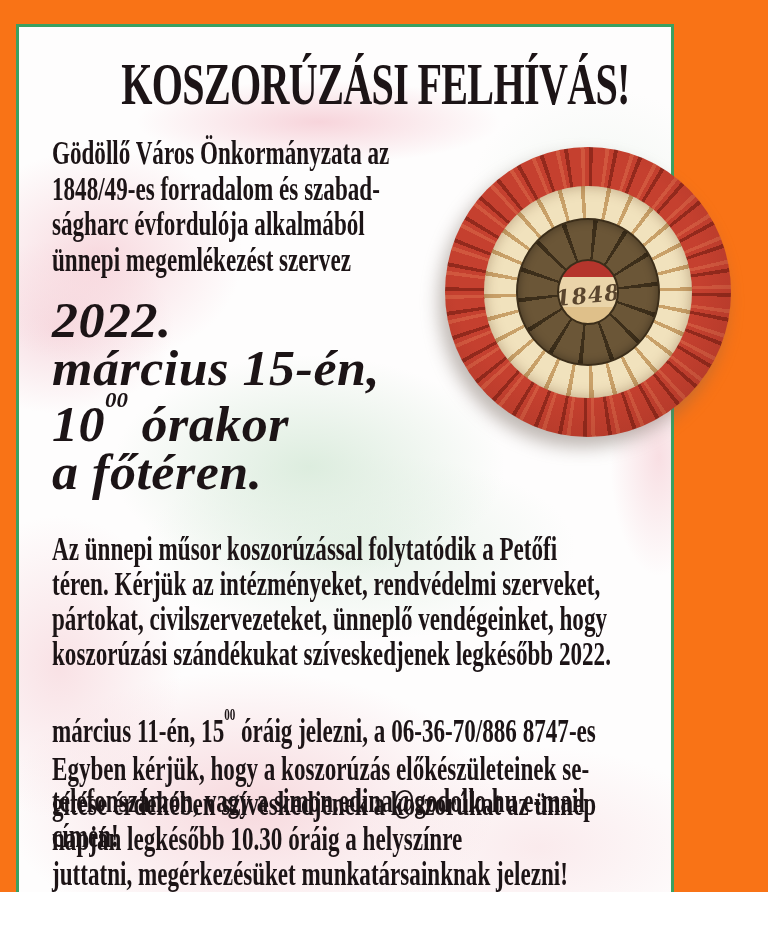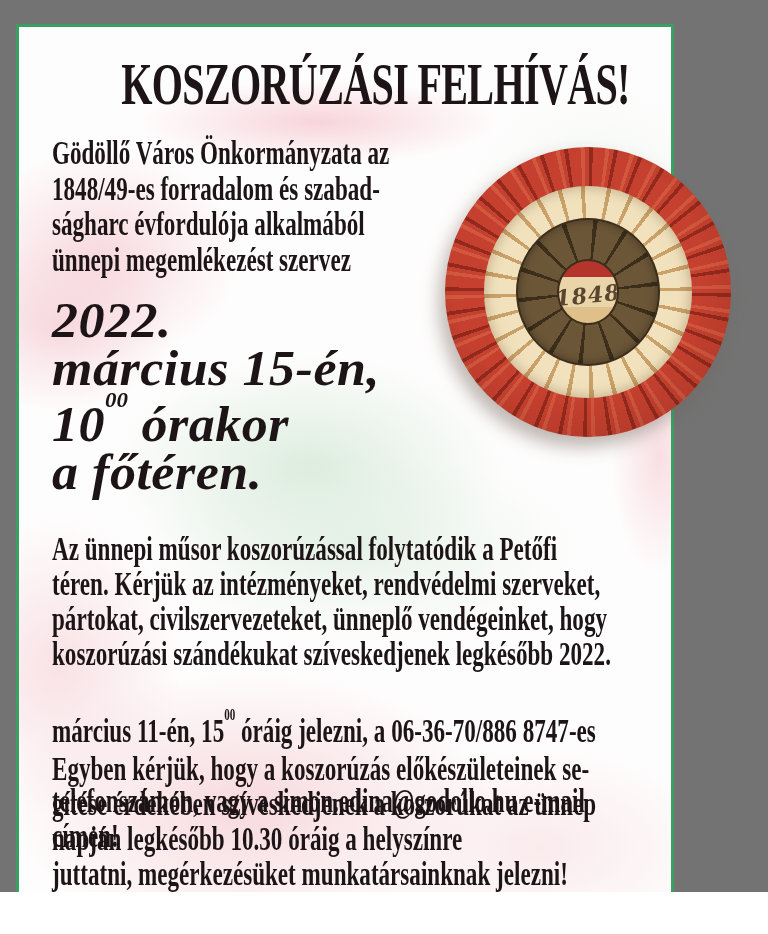--- a/index.html
+++ b/index.html
@@ -1,18 +1,18 @@
 <!DOCTYPE html>
 <html style="--ink: #1c1416; --frame-green: #3aa061; --blush-pink: #f6d7db; --wash-green: #dfeee1; --cockade-red: #c5402f; --cockade-red-light: #d1573e; --cockade-red-dark: #93291c; --cockade-cream: #f1e2bd; --cockade-tan: #c9a169; --cockade-dark: #6b5637; --cockade-dark-edge: #3c2e1a; --cockade-center-red: #b5352c; --cockade-center-cream: #ead4a9; --cockade-center-gold: #dfc08a; --cockade-label-ink: #46321d;"><head>
 <meta charset="utf-8">
 <style>
   html,body{margin:0;padding:0;background:#ffffff;}
   .page{
     position:relative;width:768px;height:892px;overflow:hidden;
-    background:#737373;
+    background:#f97316;
     font-family:"Liberation Serif","DejaVu Serif",serif;
     color:var(--ink,#1c1416);
   }
   
   .frame{
     position:absolute;left:16px;top:24px;width:658px;height:882px;
     box-sizing:border-box;border:3px solid var(--frame-green,#3aa061);
     background:
       radial-gradient(ellipse 260px 60px at 300px 95px,  rgba(246,205,213,.85), transparent 70%),
       radial-gradient(ellipse 200px 150px at 80px 230px,  rgba(246,208,215,.80), transparent 72%),

